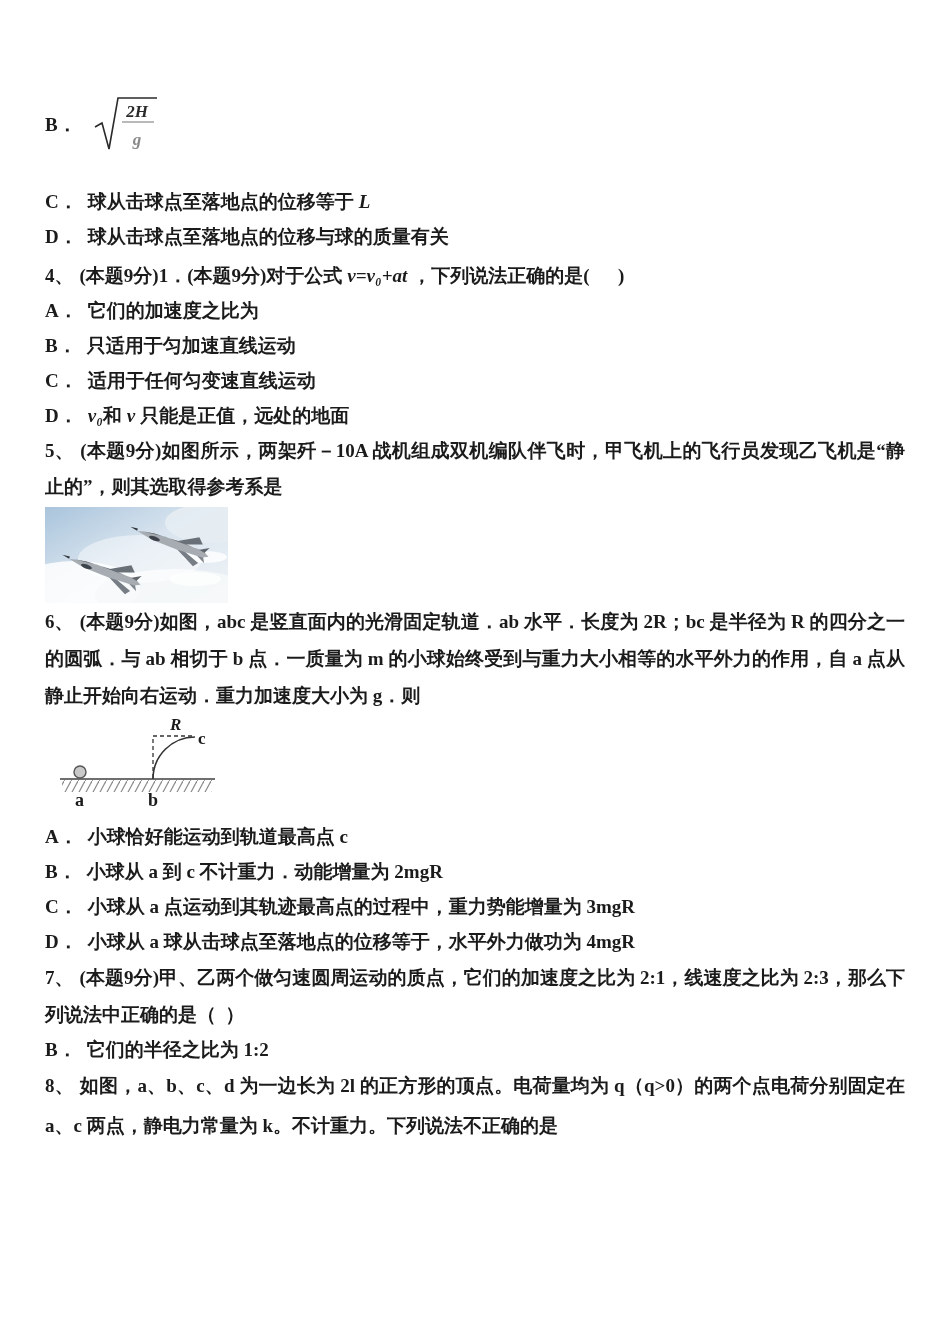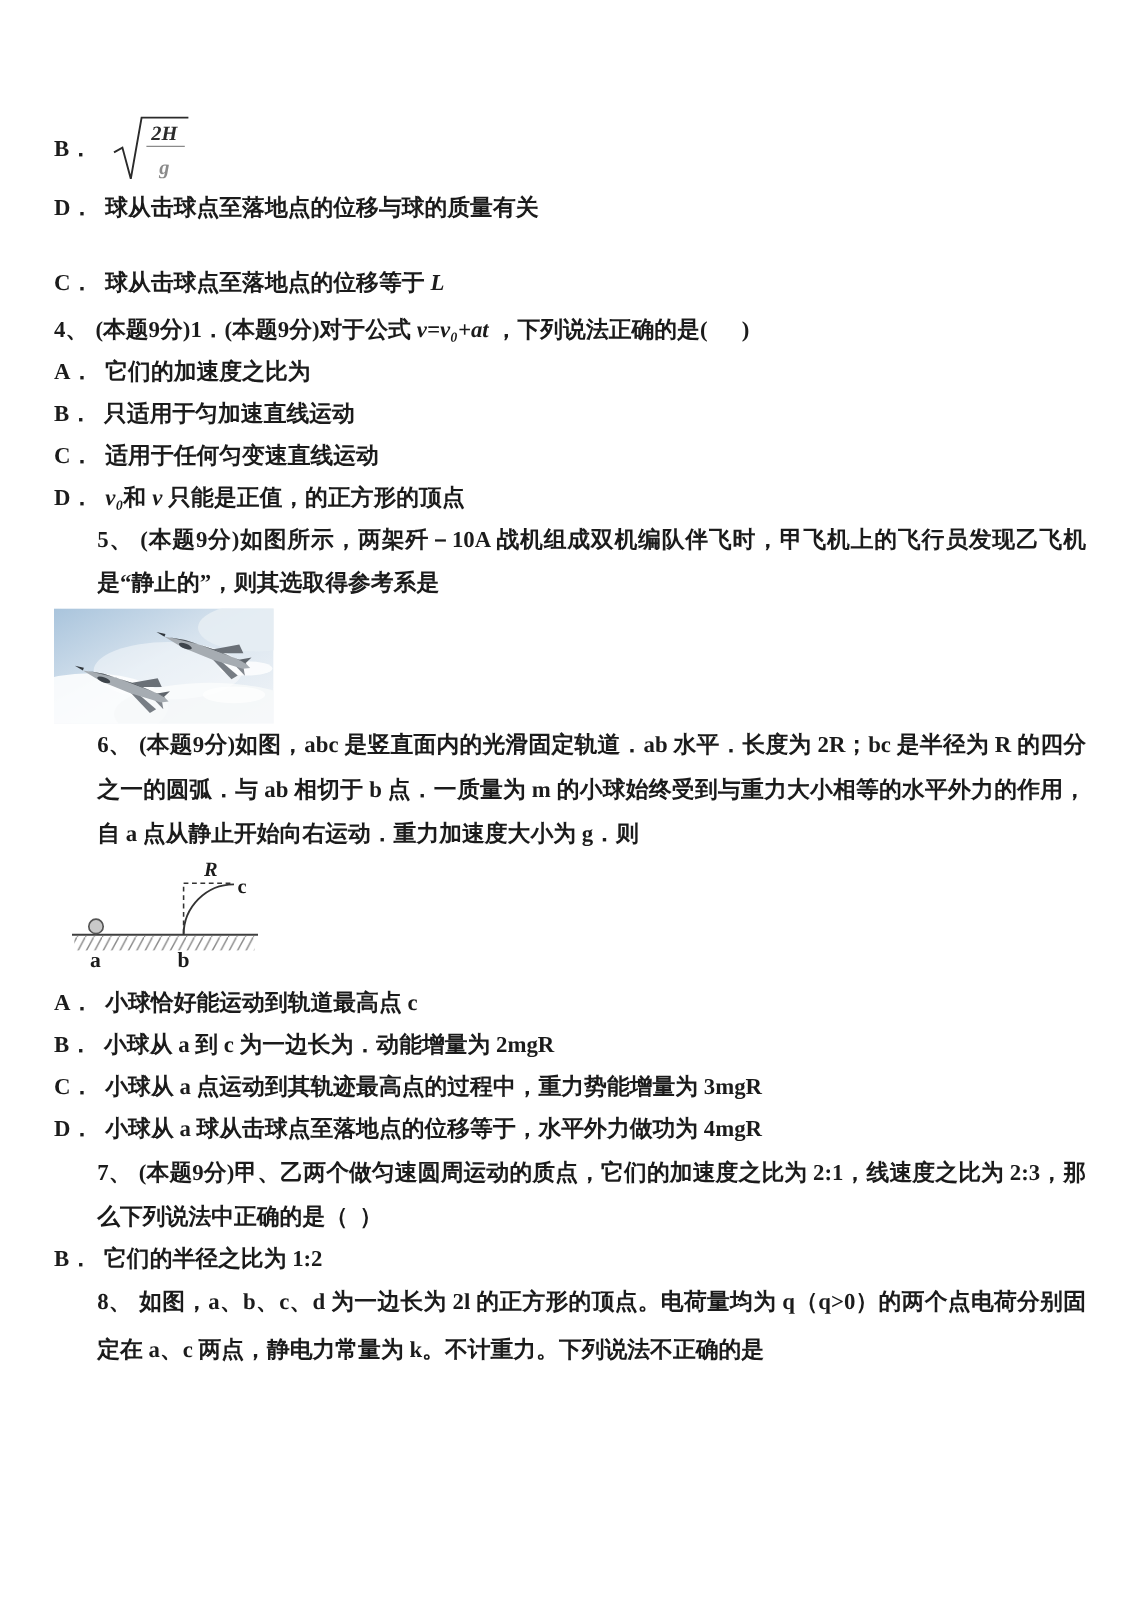--- a/index.html
+++ b/index.html
@@ -12,21 +12,21 @@
   .page{padding:92px 45px 0 45px;width:860px;}
   .row{white-space:nowrap;}
   .opt-label{margin-right:10px;}
   .qnum{margin-right:6px;}
   .mi{font-style:italic;}
   .sp{margin:0 5px;}
   .formula-row{display:flex;align-items:center;height:64px;}
   .formula-row svg{margin-left:6px;}
   .gap-top{margin-top:28px;}
   .stem{margin-top:4px;}
-  .para{text-align:justify;text-align-last:left;line-height:37px;margin-left:36px;}
+  .para{text-align:justify;text-align-last:left;line-height:37px;}
   .para5{line-height:36px;}
   .photo{width:183px;height:96px;margin-top:2px;display:block;}
   .twocol{display:grid;grid-template-columns:332px 1fr;}
   .opts-gap{margin-top:8px;}
   .q7opts .row{line-height:33px;}
   .diagram{margin:2px 0 0 5px;display:block;}
   .para8{line-height:40px;}
   svg text{font-family:"Liberation Serif","DejaVu Serif",serif;font-weight:700;}
 </style>
 </head>
@@ -37,41 +37,41 @@
   <div class="formula-row">
     <span class="opt-label">B．</span>
     <svg width="66" height="62" viewBox="0 0 66 62">
       <polyline points="2,34 9,30 16,56 25,5 64,5" fill="none" stroke="#2b2b2b" stroke-width="1.6"></polyline>
       <text x="44" y="24" text-anchor="middle" font-size="17" font-style="italic" fill="#2b2b2b">2H</text>
       <line x1="29" y1="29" x2="61" y2="29" stroke="#8a8a8a" stroke-width="1.2"></line>
       <text x="44" y="52" text-anchor="middle" font-size="17" font-style="italic" fill="#8a8a8a">g</text>
     </svg>
   </div>
 
+  <div class="row gap-top">
+    <span class="opt-label">C．</span><span>球从击球点至落地点的位移等于</span><span class="mi sp">L</span>
+  </div>
   <div class="row">
     <span class="opt-label">D．</span><span>球从击球点至落地点的位移与球的质量有关</span>
-  </div>
-  <div class="row gap-top">
-    <span class="opt-label">C．</span><span>球从击球点至落地点的位移等于</span><span class="mi sp">L</span>
   </div>
 
   <div class="row stem">
     <span class="qnum">4、</span><span>(本题9分)1．(本题9分)对于公式</span><span class="mi sp">v=v₀+at</span><span>，下列说法正确的是(&nbsp;&nbsp;&nbsp;&nbsp;&nbsp;&nbsp;)</span>
   </div>
   <div class="row">
     <span class="opt-label">A．</span><span>它们的加速度之比为</span>
   </div>
   <div class="row">
     <span class="opt-label">B．</span><span>只适用于匀加速直线运动</span>
   </div>
   <div class="row">
     <span class="opt-label">C．</span><span>适用于任何匀变速直线运动</span>
   </div>
   <div class="row">
-    <span class="opt-label">D．</span><span class="mi">v₀</span><span>和</span><span class="mi sp">v</span><span>只能是正值，的正方形的顶点</span>
+    <span class="opt-label">D．</span><span class="mi">v₀</span><span>和</span><span class="mi sp">v</span><span>只能是正值，远处的地面</span>
   </div>
 
   <div class="para para5">
     <span class="qnum">5、</span><span>(本题9分)如图所示，两架歼－10A 战机组成双机编队伴飞时，甲飞机上的飞行员发现乙飞机是“静止的”，则其选取得参考系是</span>
   </div>
 
   <svg class="photo" viewBox="0 0 183 96">
     <defs>
       <linearGradient id="sky" x1="0" y1="0" x2="1" y2="1">
         <stop offset="0" stop-color="#a9c4dc"></stop>
@@ -121,21 +121,21 @@
     <text x="148" y="28" font-size="17" fill="#1b1b1b">c</text>
     <text x="25" y="90" font-size="18" fill="#1b1b1b">a</text>
     <text x="98" y="90" font-size="18" fill="#1b1b1b">b</text>
   </svg>
 
   <div class="opts-gap">
     <div class="row">
       <span class="opt-label">A．</span><span>小球恰好能运动到轨道最高点 c</span>
     </div>
     <div class="row">
-      <span class="opt-label">B．</span><span>小球从 a 到 c 为一边长为．动能增量为 2mgR</span>
+      <span class="opt-label">B．</span><span>小球从 a 到 c 不计重力．动能增量为 2mgR</span>
     </div>
     <div class="row">
       <span class="opt-label">C．</span><span>小球从 a 点运动到其轨迹最高点的过程中，重力势能增量为 3mgR</span>
     </div>
     <div class="row">
       <span class="opt-label">D．</span><span>小球从 a 球从击球点至落地点的位移等于，水平外力做功为 4mgR</span>
     </div>
   </div>
 
   <div class="para">

